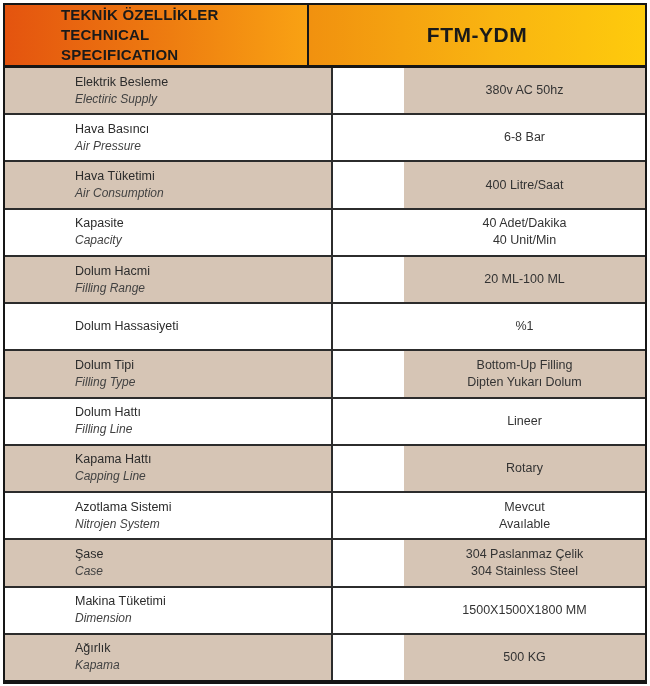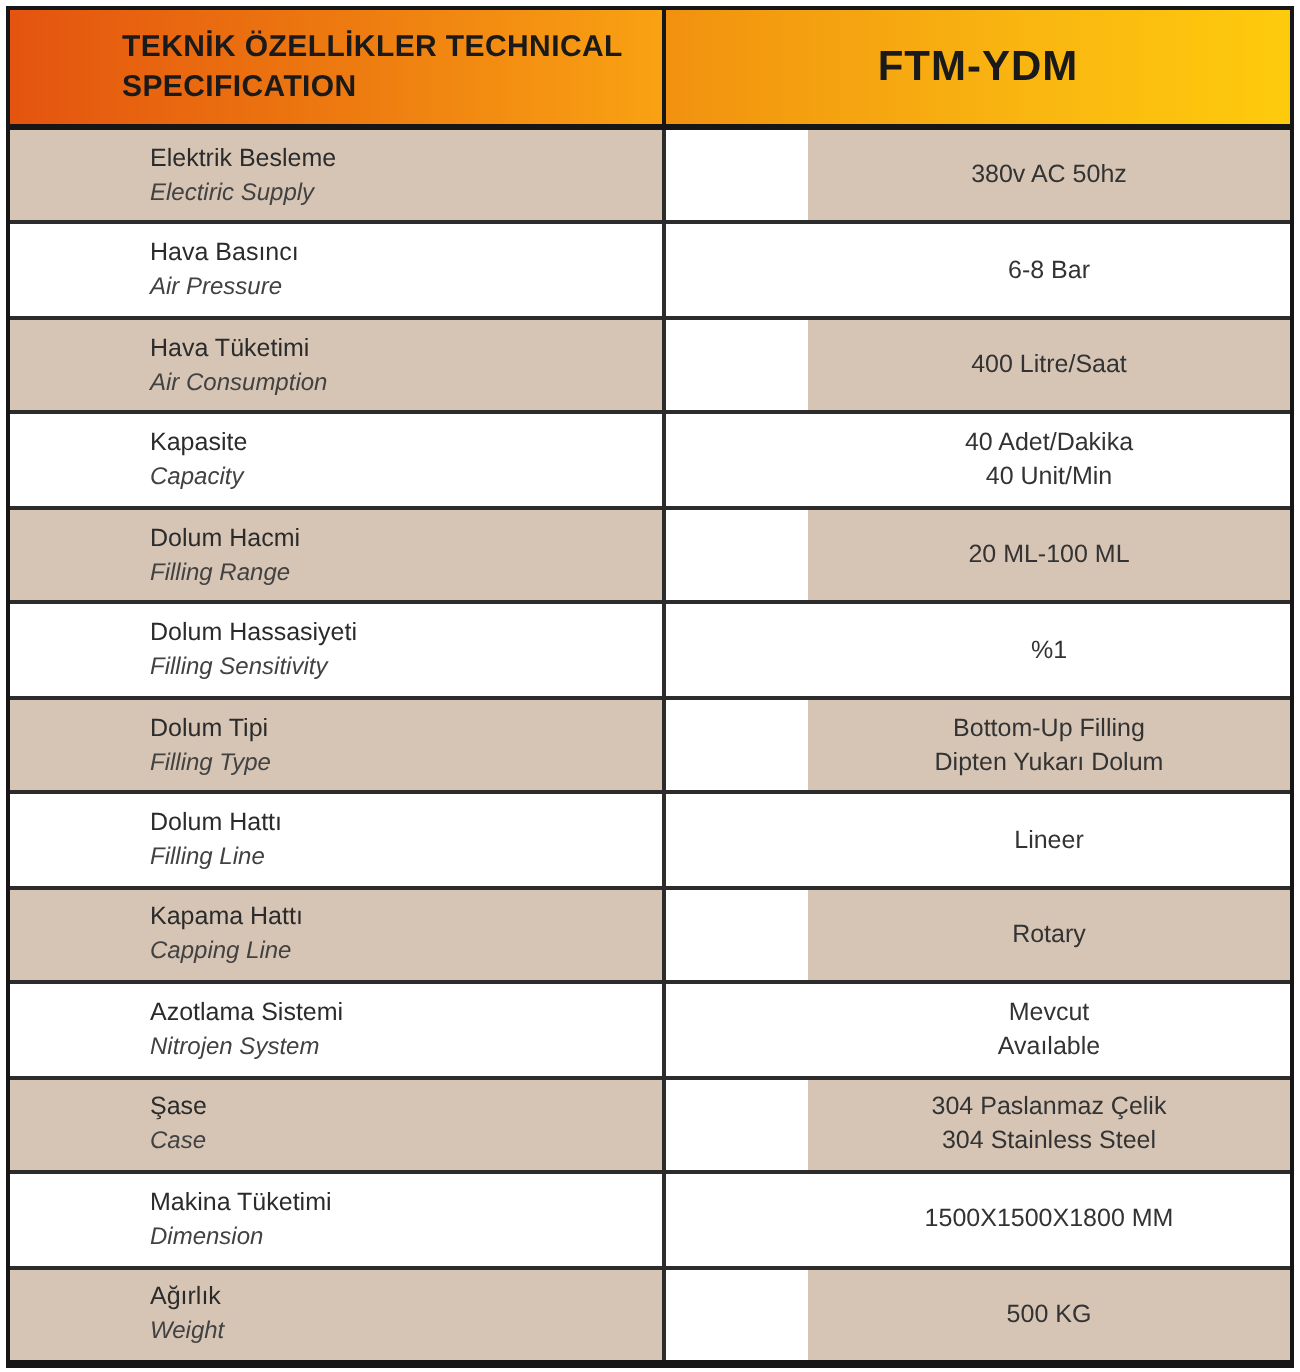--- a/index.html
+++ b/index.html
@@ -12,21 +12,21 @@
     position: absolute; left: 3px; top: 3px; right: 3px; bottom: 2px;
     border: 2px solid #161616; border-bottom-width: 4px;
     display: flex; flex-direction: column; background: #ffffff;
     box-sizing: border-box;
   }
   .header-row {
     flex: 0 0 57px; display: flex;
     border-bottom: 3px solid #161616;
   }
   .header-left {
-    width: 328px; box-sizing: border-box;
+    width: 304px; box-sizing: border-box;
     border-right: 2px solid #161616;
     background: linear-gradient(90deg, #e4540f 0%, #ee7d10 55%, #f9a213 100%);
     display: flex; flex-direction: column; justify-content: center;
     padding-left: 56px;
   }
   .header-title {
     font-size: 15px; font-weight: bold; color: #1a1a1a;
     line-height: 20px; white-space: pre-line; letter-spacing: 0.2px;
   }
   .header-right {
@@ -110,21 +110,20 @@
       <div class="cell cell-label">
         <span class="label-tr">Dolum Hacmi</span>
         <span class="label-en">Filling Range</span>
       </div>
       <div class="cell cell-value">20 ML-100 ML</div>
     </div>
 
     <div class="row">
       <div class="cell cell-label">
         <span class="label-tr">Dolum Hassasiyeti</span>
-        <span class="label-en">Filling  Sensitivity</span>
       </div>
       <div class="cell cell-value">%1</div>
     </div>
 
     <div class="row">
       <div class="cell cell-label">
         <span class="label-tr">Dolum Tipi</span>
         <span class="label-en">Filling Type</span>
       </div>
       <div class="cell cell-value">Bottom-Up Filling
@@ -170,19 +169,19 @@
       <div class="cell cell-label">
         <span class="label-tr">Makina Tüketimi</span>
         <span class="label-en">Dimension</span>
       </div>
       <div class="cell cell-value">1500X1500X1800 MM</div>
     </div>
 
     <div class="row">
       <div class="cell cell-label">
         <span class="label-tr">Ağırlık</span>
-        <span class="label-en">Weight</span>
+        <span class="label-en">Kapama</span>
       </div>
       <div class="cell cell-value">500 KG</div>
     </div>
 
   </div>
 </div>
 
 </body></html>

